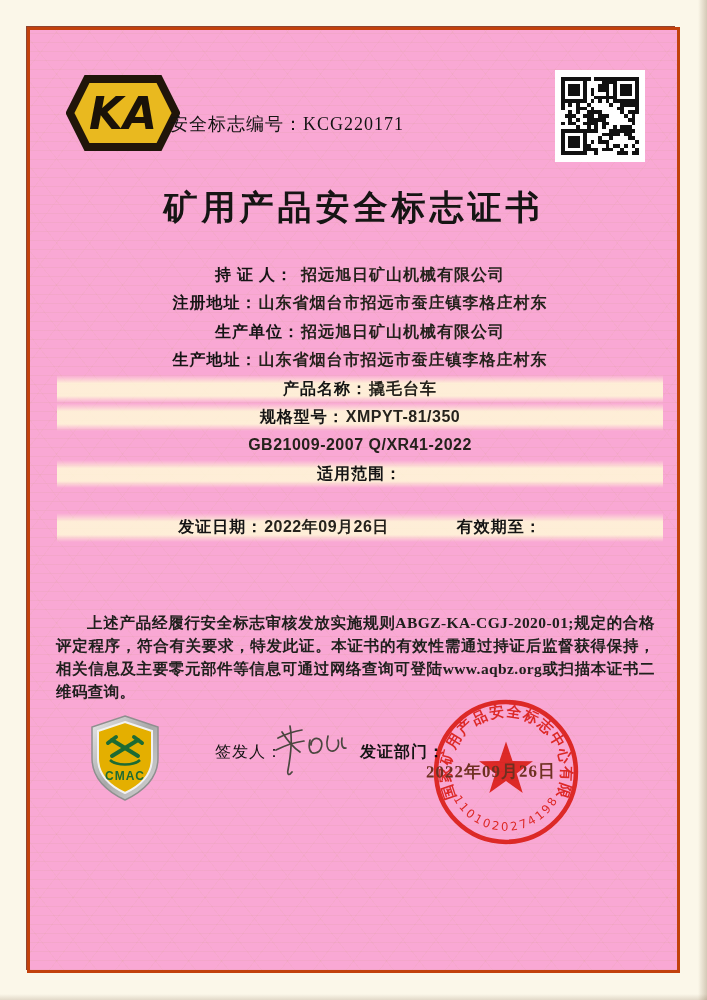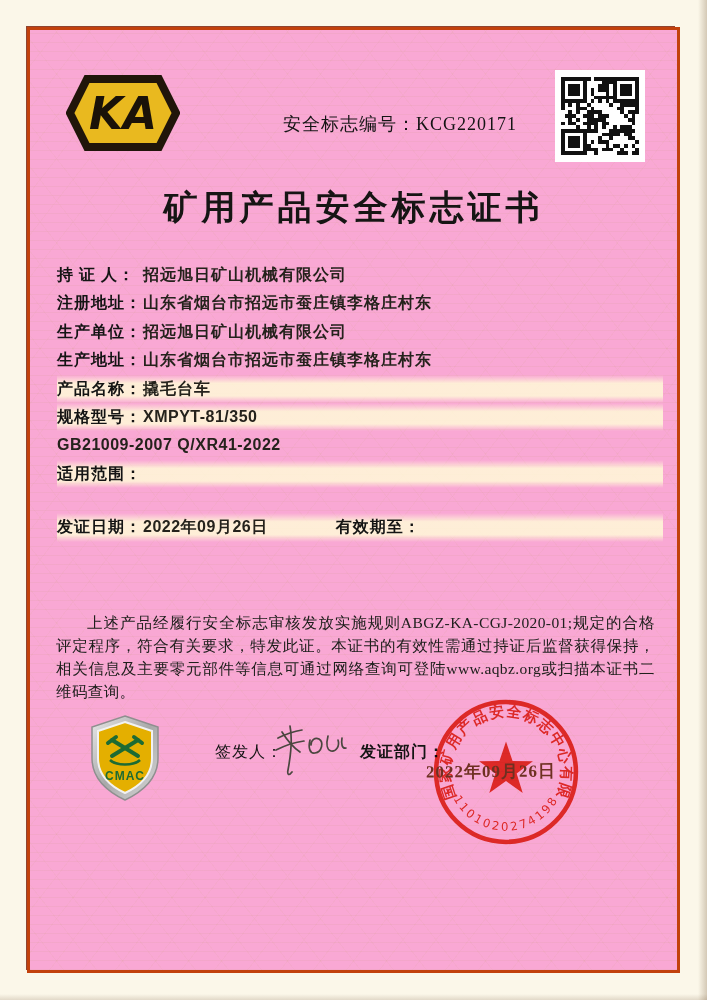--- a/index.html
+++ b/index.html
@@ -24,41 +24,41 @@
       #ecd9bd;}
   .inner{position:absolute;left:27px;top:27px;right:27px;bottom:27px;
     background:#f9a8d4;border:3px solid #c2410c;}
   .inner::before{content:"";position:absolute;inset:0;pointer-events:none;
     background:
       repeating-linear-gradient(0deg, rgba(170,140,70,.07) 0 1px, rgba(0,0,0,0) 1px 9px),
       repeating-linear-gradient(52deg, rgba(190,160,90,.06) 0 1px, rgba(0,0,0,0) 1px 26px),
       repeating-linear-gradient(-52deg, rgba(190,160,90,.06) 0 1px, rgba(0,0,0,0) 1px 26px);}
   
   .ka-logo{position:absolute;left:36px;top:44px;width:114px;height:78px;}
-  .certno{position:absolute;left:140px;right:160px;top:82px;text-align:right;
+  .certno{position:absolute;left:140px;right:160px;top:82px;text-align:left;
     font-size:18px;color:#141414;letter-spacing:1px;}
   .qr{position:absolute;right:32px;top:40px;width:90px;height:92px;background:#ffffff;
     display:flex;align-items:center;justify-content:center;}
   
   .title{position:absolute;left:0;right:0;top:155px;text-align:center;
     font-size:34px;font-weight:900;color:#161514;letter-spacing:4px;
     font-family:"Liberation Serif","DejaVu Serif",serif;}
   
   .fields{position:absolute;left:27px;right:14px;top:231px;font-size:16px;color:#1b1b1b;}
-  .row{display:flex;align-items:baseline;height:28.4px;line-height:28.4px;white-space:nowrap;}
+  .row{display:flex;align-items:baseline;height:28.4px;line-height:28.4px;white-space:nowrap;justify-content:center;}
   .row .lbl{font-weight:bold;min-width:86px;letter-spacing:1px;color:#141414;}
   .row .lbl.long{min-width:0;margin-right:18px;}
   .row .val{font-weight:600;letter-spacing:1px;color:#25221c;}
   .row .val.model{font-family:Liberation Sans, sans-serif;font-weight:bold;letter-spacing:.5px;}
   .row.gap{margin-top:25px;}
   .row .val2lbl{font-weight:bold;letter-spacing:1px;margin-left:68px;color:#141414;}
   .band{background:linear-gradient(to bottom,rgba(255,250,216,0),rgba(255,250,216,.85) 30%,rgba(255,250,216,.85) 75%,rgba(255,250,216,0));}
   
   .para{position:absolute;left:26px;right:22px;top:581px;
-    font-size:15.5px;line-height:23px;font-weight:normal;color:#20201e;
+    font-size:15.5px;line-height:23px;font-weight:bold;color:#20201e;
     text-indent:2em;letter-spacing:.4px;text-align:justify;}
   
   .badge{position:absolute;left:56px;top:684px;width:78px;height:88px;}
   .signer{position:absolute;left:185px;top:712px;font-size:16px;font-weight:normal;color:#141414;letter-spacing:1px;}
   .dept{position:absolute;left:330px;top:712px;font-size:16px;font-weight:bold;color:#141414;letter-spacing:1px;}
   .sig{position:absolute;left:238px;top:682px;width:86px;height:72px;}
   .seal{position:absolute;left:400px;top:666px;width:152px;height:152px;opacity:.95;mix-blend-mode:multiply;}
   .stamp-date{position:absolute;left:396px;top:730px;font-size:17px;font-weight:bold;
     color:#6e3021;letter-spacing:1px;transform:rotate(-.5deg);z-index:5;}
 </style>

